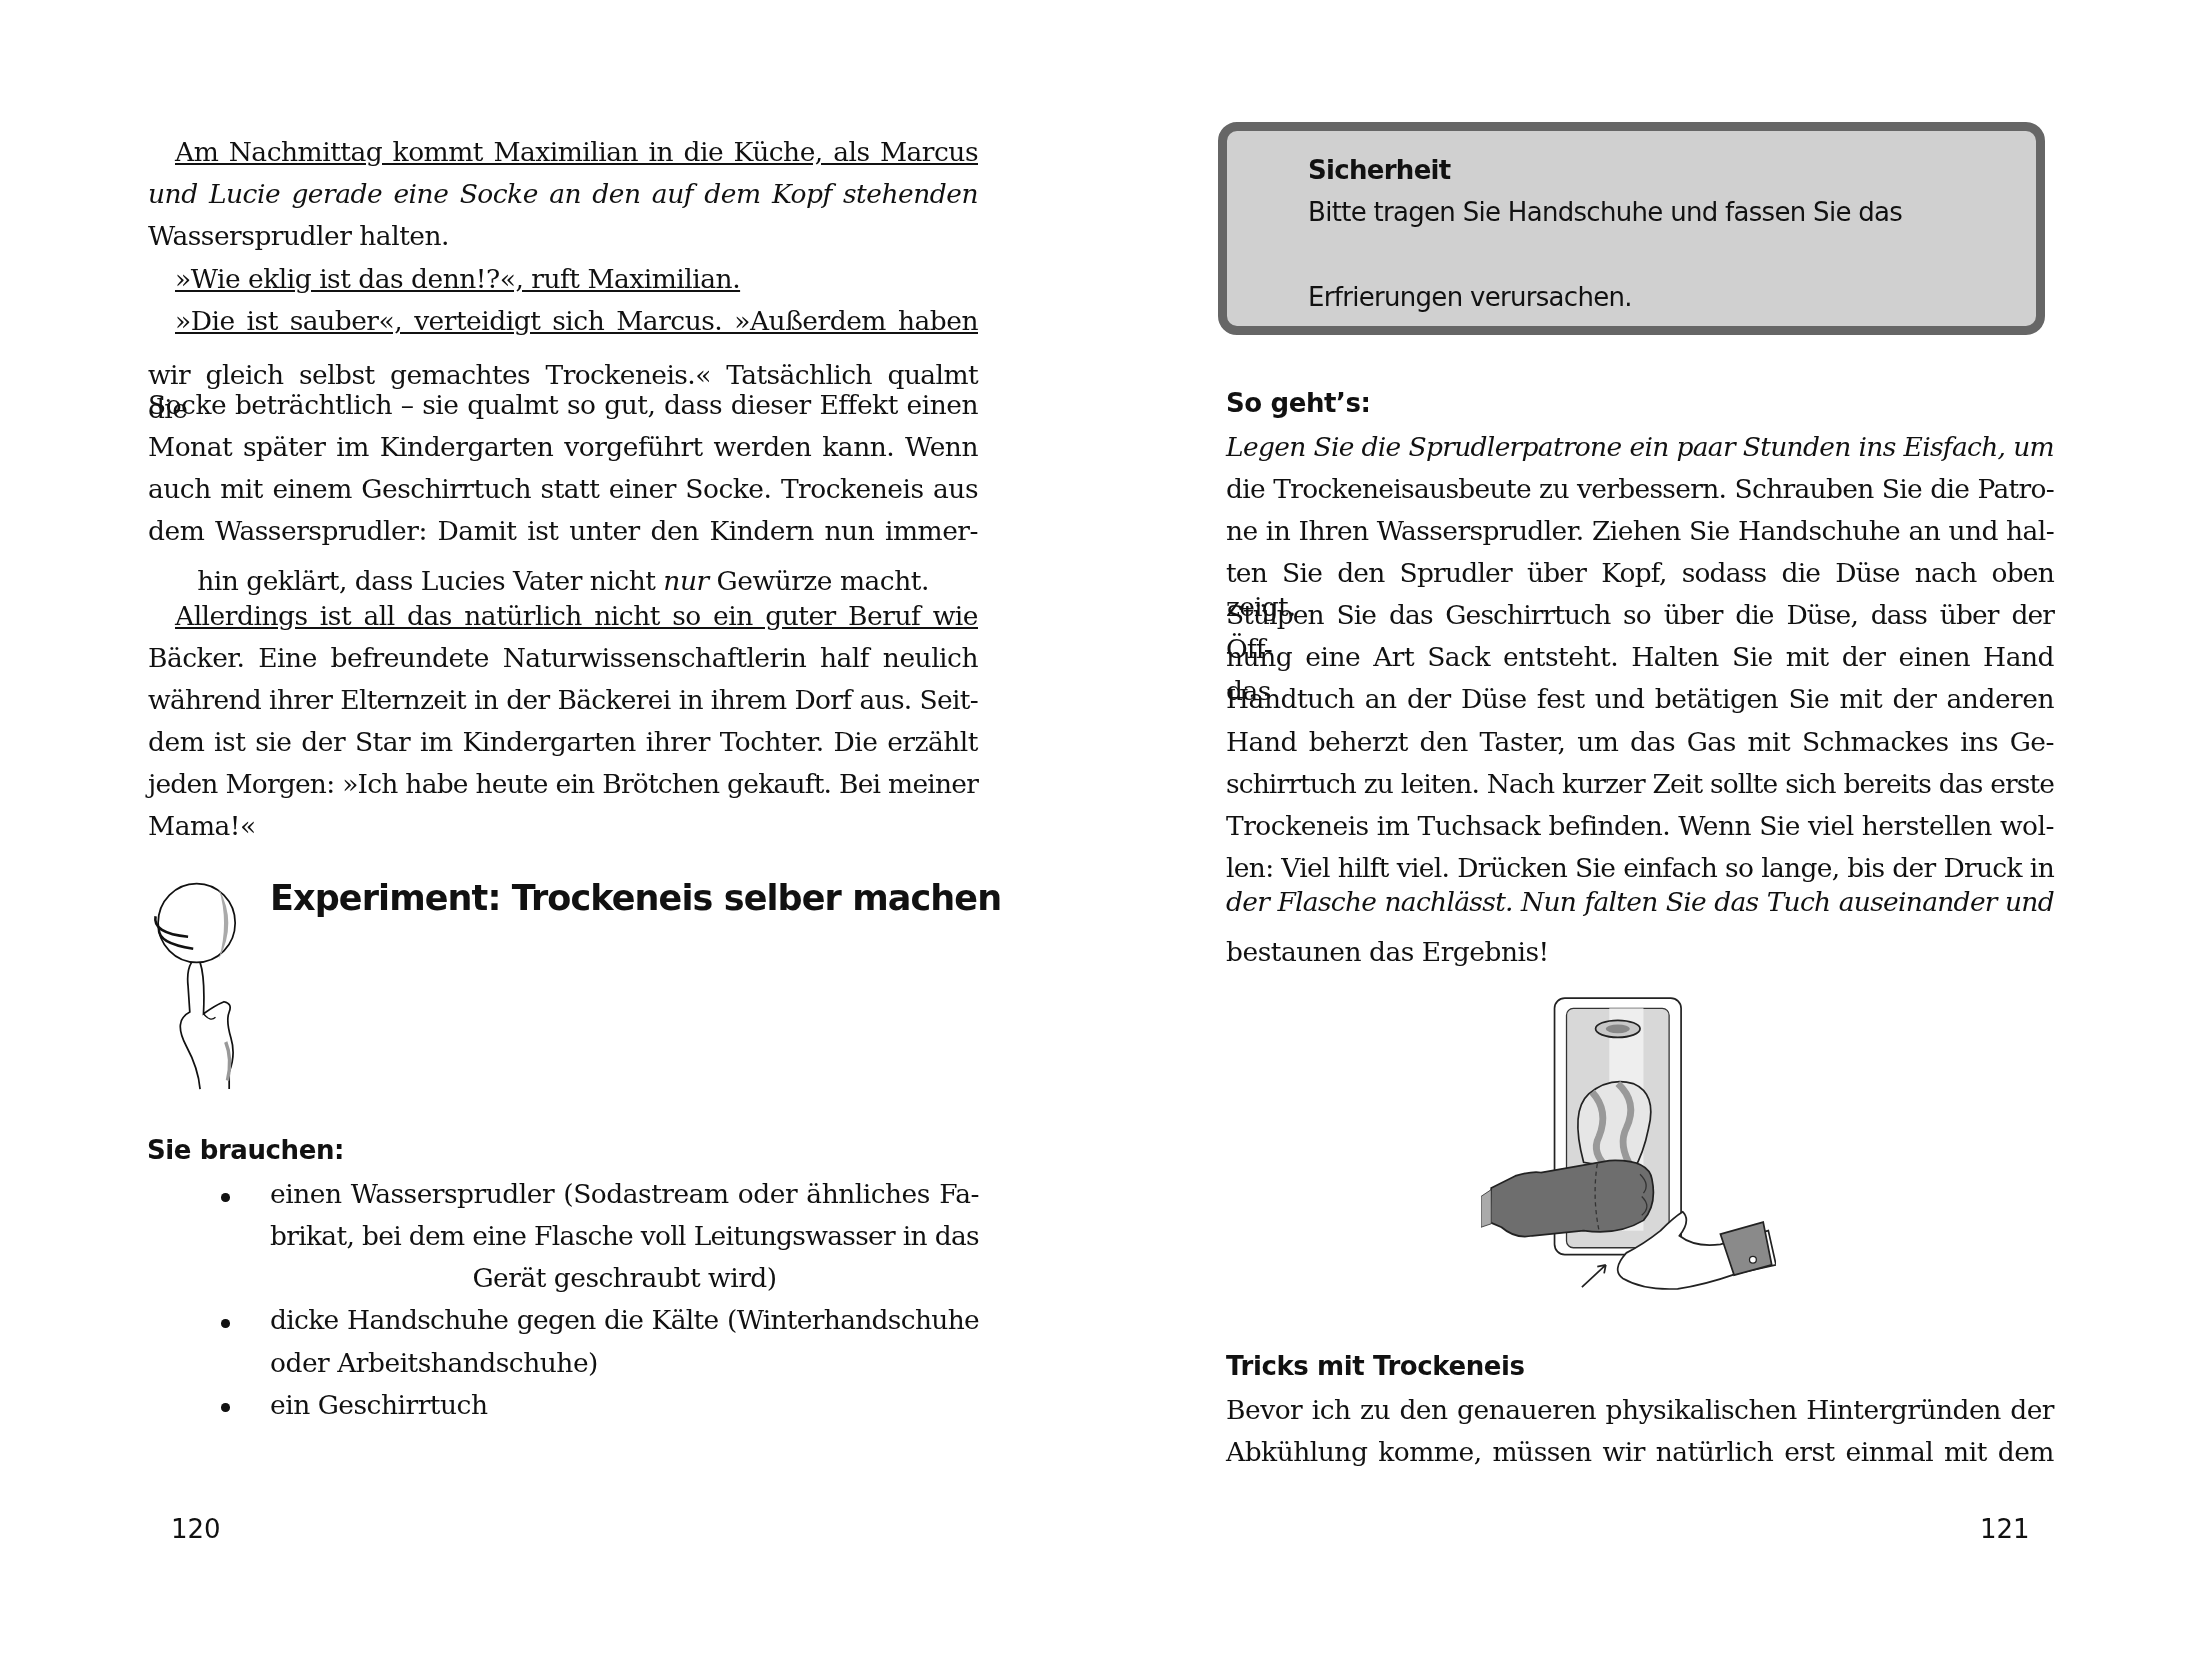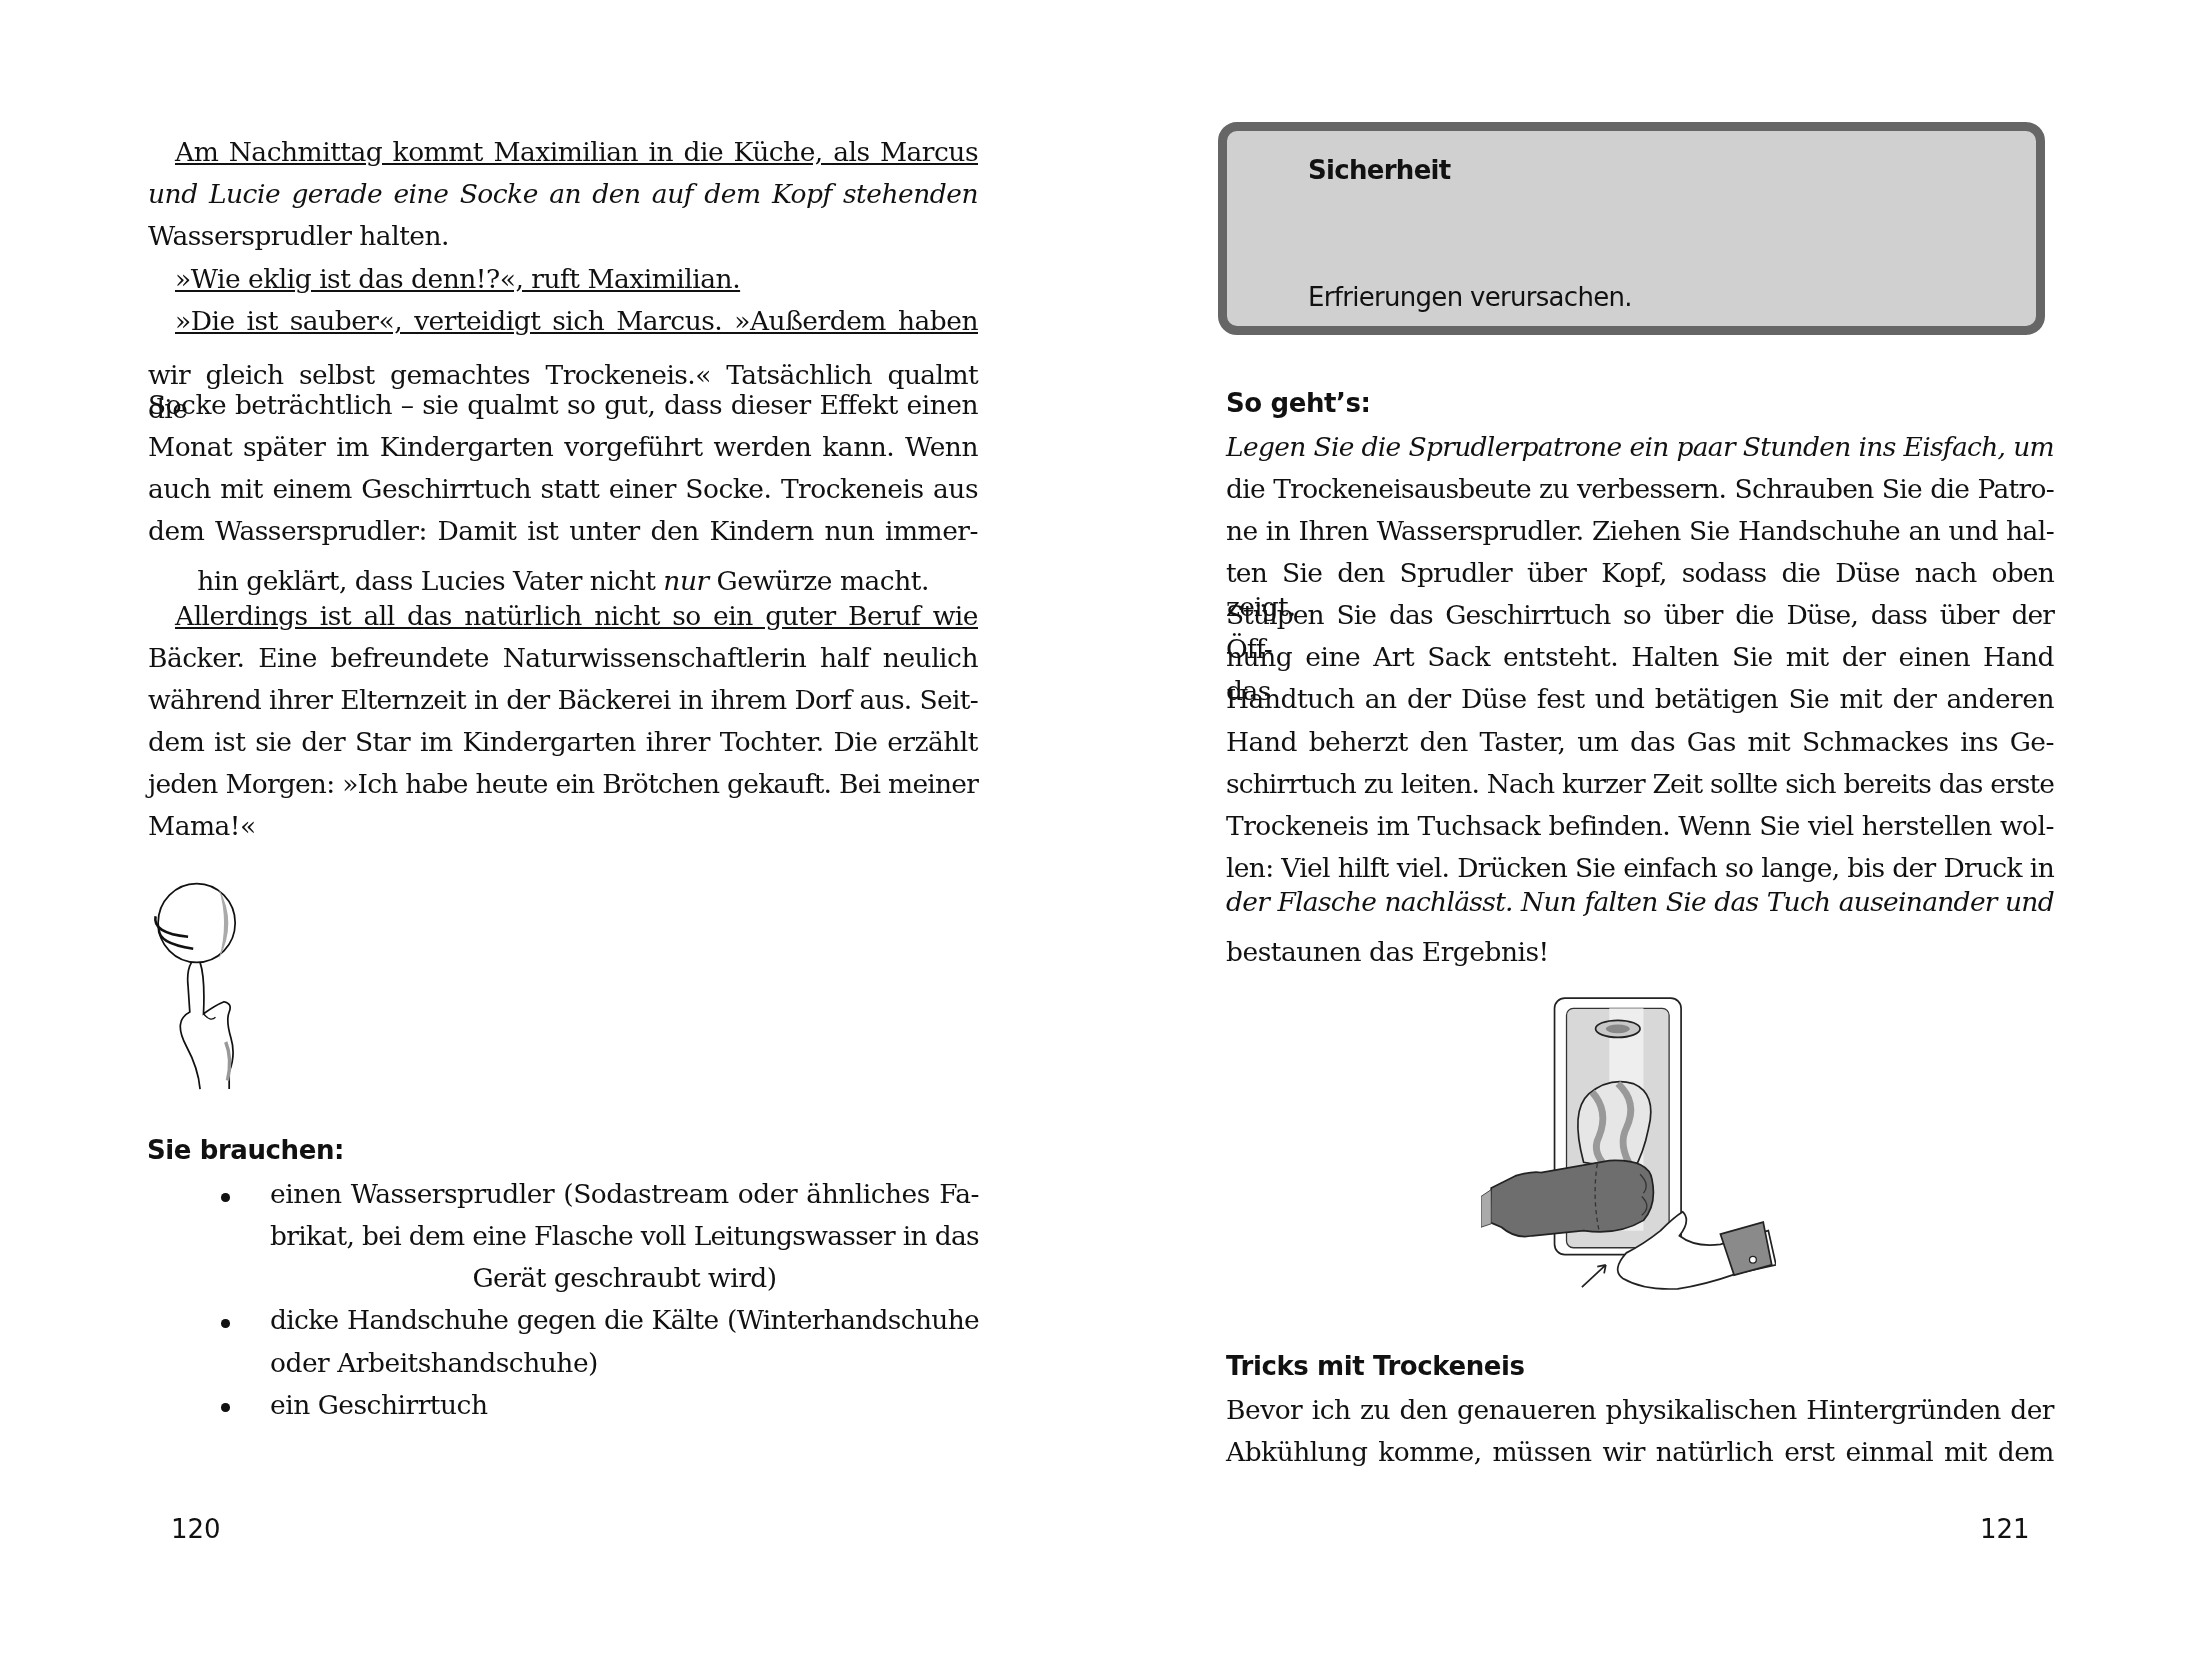--- a/index.html
+++ b/index.html
@@ -90,40 +90,42 @@
     <ellipse cx="58" cy="56" rx="45" ry="46" fill="#fff" stroke="#111" stroke-width="2"></ellipse>
     <path d="M84 16 Q106 56 84 98 Q96 56 84 16 Z" fill="#aaa" stroke="none"></path>
     <path d="M10 48 Q6 68 48 72" fill="none" stroke="#111" stroke-width="3"></path>
     <path d="M14 62 Q12 80 54 86" fill="none" stroke="#111" stroke-width="3"></path>
     <path d="M52 102 Q46 112 48 130 L50 160 Q30 170 46 200 Q60 226 62 250" fill="none" stroke="#111" stroke-width="2"></path>
     <path d="M62 102 Q68 120 66 162 Q80 152 90 148 Q100 150 96 160 Q92 170 98 190 Q104 210 96 230 L96 250" fill="none" stroke="#111" stroke-width="2"></path>
     <path d="M66 162 Q74 172 80 166" fill="none" stroke="#111" stroke-width="1.5"></path>
     <path d="M92 195 Q100 215 94 240" fill="none" stroke="#999" stroke-width="4"></path>
   </svg>
 
+  <div class="sans-bold exp-h">Experiment: Trockeneis selber machen</div>
 
   <div class="sans-bold sub-h" style="left:147px; top:1133px;">Sie brauchen:</div>
   <div id="materials-list">
       <div class="bullet" style="top: 1193px;"></div>
       <div class="line li just" style="top: 1177px;">einen Wassersprudler (Sodastream oder ähnliches Fa-</div>
       <div class="line li just" style="top: 1219px; letter-spacing: -0.7px;">brikat, bei dem eine Flasche voll Leitungswasser in das</div>
       <div class="line li" style="top: 1261px; text-align: center;">Gerät geschraubt wird)</div>
       <div class="bullet" style="top: 1319px;"></div>
       <div class="line li just" style="top: 1303px; letter-spacing: -0.7px;">dicke Handschuhe gegen die Kälte (Winterhandschuhe</div>
       <div class="line li" style="top: 1346px;">oder Arbeitshandschuhe)</div>
       <div class="bullet" style="top: 1403px;"></div>
       <div class="line li" style="top: 1388px;">ein Geschirrtuch</div>
     </div>
 
   <div class="pagenum" style="left:171px;">120</div>
 </div>
 
 <div class="page" id="page-right">
   <div id="safety-box">
     <div class="box-line box-title" style="top:22px;">Sicherheit</div>
+    <div class="box-line" style="top:64px;">Bitte tragen Sie Handschuhe und fassen Sie das</div>
     <div class="box-line" style="top:149px;">Erfrierungen verursachen.</div>
   </div>
 
   <div class="sans-bold sub-h" style="left:130px; top:386px;">So geht’s:</div>
   <div id="howto-lines">
       <div class="line rc just" style="top: 430px; letter-spacing: -0.7px; font-style: italic;">Legen Sie die Sprudlerpatrone ein paar Stunden ins Eisfach, um</div>
       <div class="line rc just" style="top: 472px; letter-spacing: -0.7px;">die Trockeneisausbeute zu verbessern. Schrauben Sie die Patro-</div>
       <div class="line rc just" style="top: 514px; letter-spacing: -0.6px;">ne in Ihren Wassersprudler. Ziehen Sie Handschuhe an und hal-</div>
       <div class="line rc just" style="top: 556px; letter-spacing: -0.8px;">ten Sie den Sprudler über Kopf, sodass die Düse nach oben zeigt.</div>
       <div class="line rc just" style="top: 598px; letter-spacing: -0.9px;">Stülpen Sie das Geschirrtuch so über die Düse, dass über der Öff-</div>

